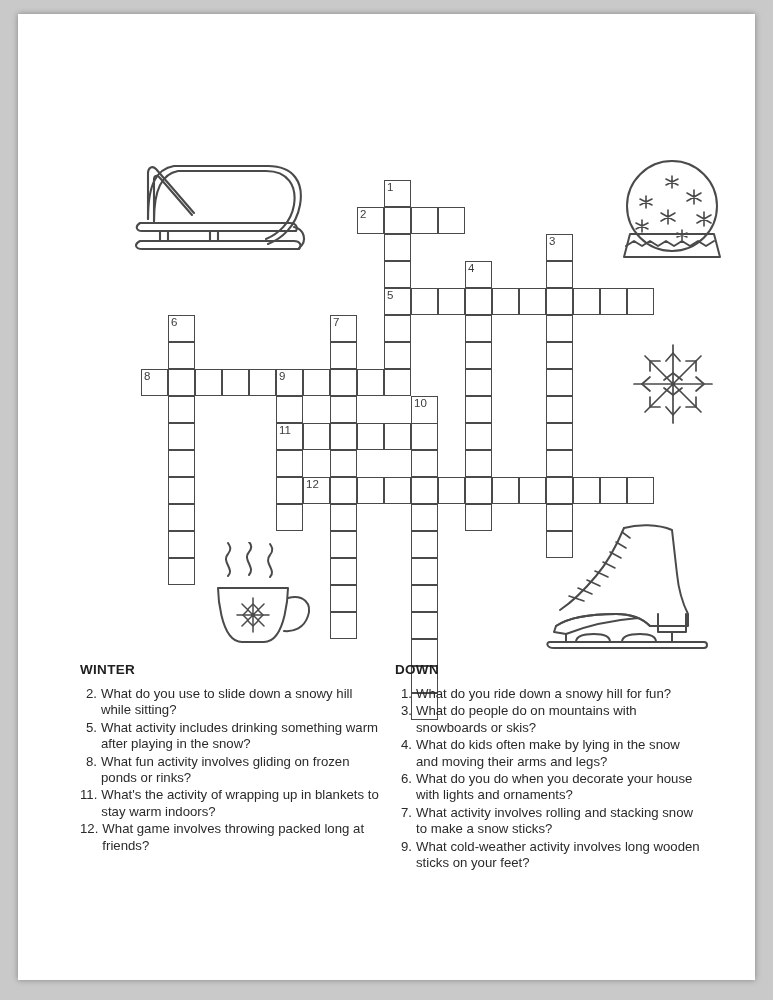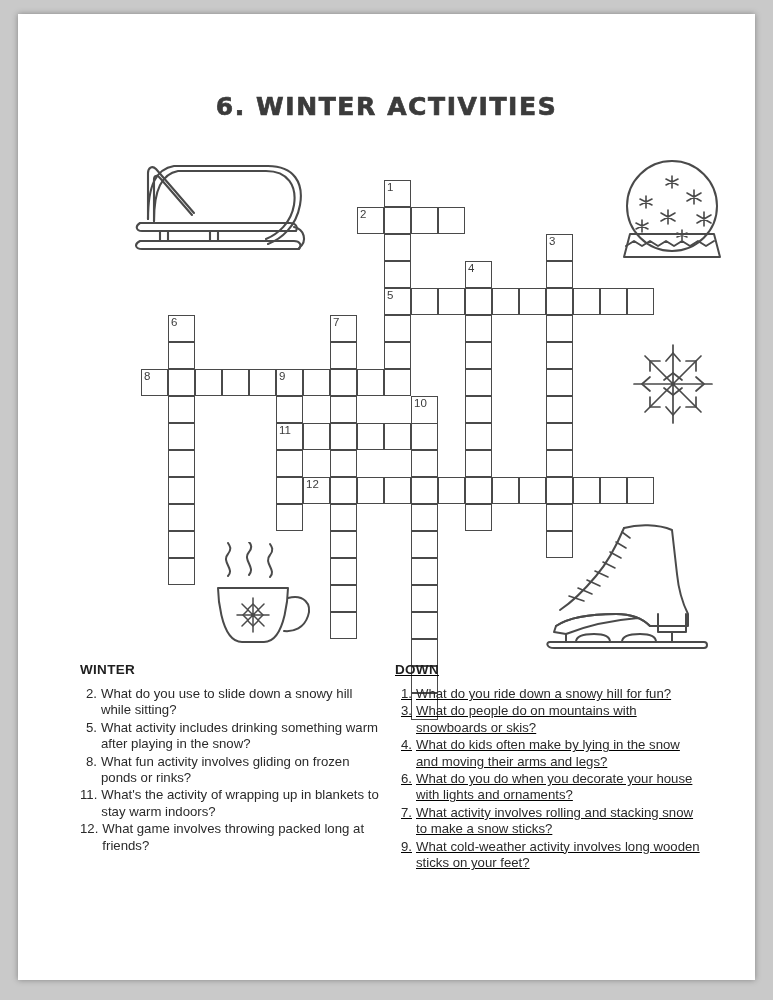--- a/index.html
+++ b/index.html
@@ -43,21 +43,21 @@
     font-family:"Liberation Sans",sans-serif;
   }
 
   
   .art{position:absolute;}
 
   
   #clues{position:absolute;left:0;top:648px;width:737px;}
   .col{position:absolute;top:0;}
   .col.across{left:62px;width:300px;}
-  .col.down{left:377px;width:310px;text-decoration:underline;}
+  .col.down{left:377px;width:310px;}
   .col h3{
     margin:0 0 9px 0;
     font-size:13.5px;
     font-weight:bold;
     color:#1f1f1f;
     letter-spacing:.3px;
   }
   .clue{
     display:flex;
     font-size:13.2px;
@@ -72,21 +72,20 @@
     margin-right:4px;
   }
   .clue .t{flex:1 1 auto;}
 </style>
 </head>
 <body>
 
 <div id="page">
   <div id="sheet">
 
-    <div id="title">6. WINTER ACTIVITIES</div>
 
     <svg class="art" style="left:100px;top:135px;" width="190" height="115" viewBox="0 0 190 115">
       <g fill="none" stroke="#4a4a4a" stroke-width="2.1" stroke-linecap="round" stroke-linejoin="round">
         <path d="M30 70 C30 36 38 20 56 17 L150 17 C176 17 186 34 182 56 C178 78 163 90 150 95"></path>
         <path d="M36 72 C36 40 44 25 60 22 L148 22 C170 22 179 37 176 56 C173 74 160 85 148 90"></path>
         <path d="M30 70 L30 24 C30 19 34 16 38 20 L76 64"></path>
         <path d="M36 72 L36 30 C36 27 39 25 42 29 L74 66"></path>
         <path d="M22 74 L172 74 C178 74 180 78 178 82 L24 82 C18 82 17 77 22 74 Z"></path>
         <path d="M22 92 L176 92 C182 92 184 96 181 100 L24 100 C17 100 16 95 22 92 Z"></path>
         <path d="M176 78 C186 80 190 92 181 99"></path>

